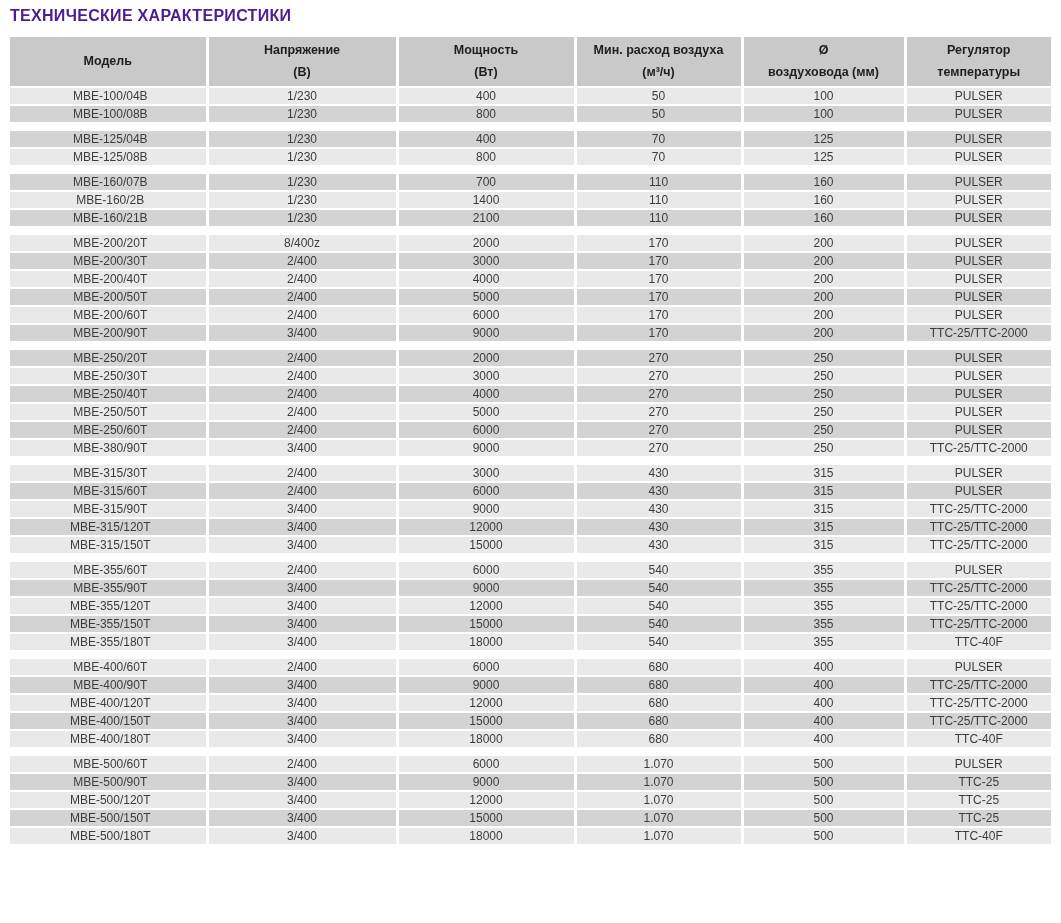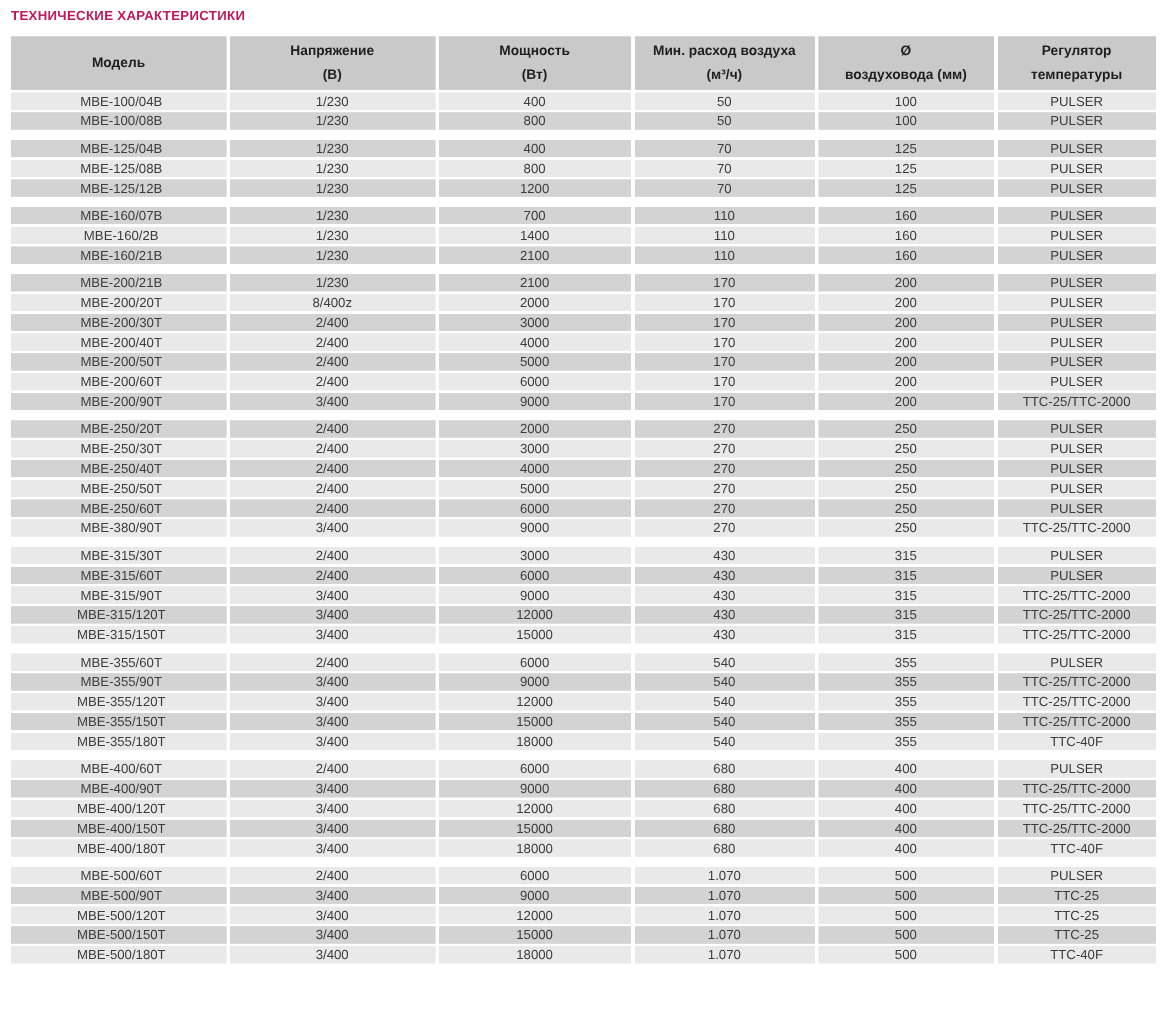--- a/index.html
+++ b/index.html
@@ -4,23 +4,23 @@
 <style>
   * { margin: 0; padding: 0; box-sizing: border-box; }
   html, body {
     background: #ffffff;
     font-family: "Liberation Sans", sans-serif;
     width: 1061px;
   }
   .page { padding: 5px 10px 10px 10px; }
 
   .title {
-    font-size: 12px;
+    font-size: 16px;
     font-weight: bold;
-    color: #be185d;
+    color: #4c1d95;
     letter-spacing: 0.3px;
     margin: 2px 0 12px 0;
   }
 
   table.spec {
     border-collapse: collapse;
     table-layout: fixed;
     width: 1041px;
   }
   col.c-model    { width: 197px; }
@@ -130,28 +130,20 @@
           <td>PULSER</td>
         </tr>
         <tr class="light">
           <td class="model">MBE-125/08B</td>
           <td>1/230</td>
           <td>800</td>
           <td>70</td>
           <td>125</td>
           <td>PULSER</td>
         </tr>
-        <tr class="dark">
-          <td class="model">MBE-125/12B</td>
-          <td>1/230</td>
-          <td>1200</td>
-          <td>70</td>
-          <td>125</td>
-          <td>PULSER</td>
-        </tr>
         <tr class="gap">
           <td colspan="6"></td>
         </tr>
         <tr class="dark">
           <td class="model">MBE-160/07B</td>
           <td>1/230</td>
           <td>700</td>
           <td>110</td>
           <td>160</td>
           <td>PULSER</td>
@@ -167,28 +159,20 @@
         <tr class="dark">
           <td class="model">MBE-160/21B</td>
           <td>1/230</td>
           <td>2100</td>
           <td>110</td>
           <td>160</td>
           <td>PULSER</td>
         </tr>
         <tr class="gap">
           <td colspan="6"></td>
-        </tr>
-        <tr class="dark">
-          <td class="model">MBE-200/21B</td>
-          <td>1/230</td>
-          <td>2100</td>
-          <td>170</td>
-          <td>200</td>
-          <td>PULSER</td>
         </tr>
         <tr class="light">
           <td class="model">MBE-200/20T</td>
           <td>8/400z</td>
           <td>2000</td>
           <td>170</td>
           <td>200</td>
           <td>PULSER</td>
         </tr>
         <tr class="dark">

